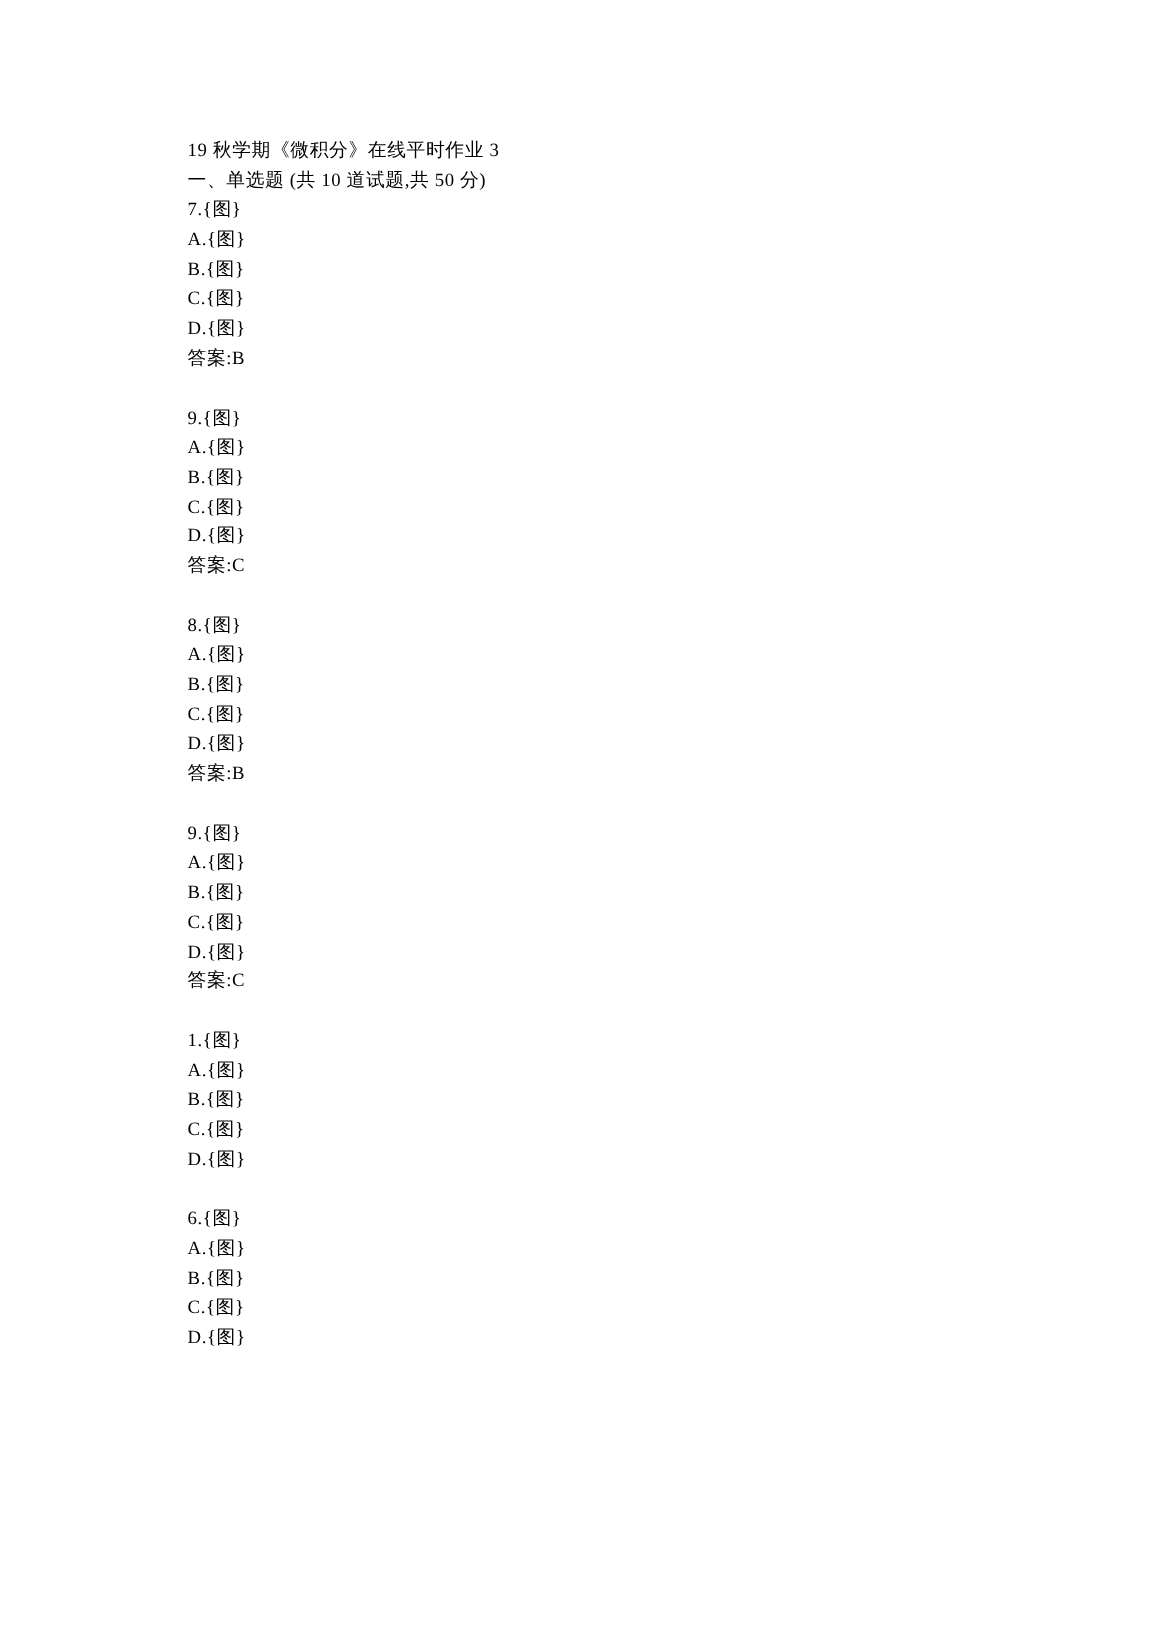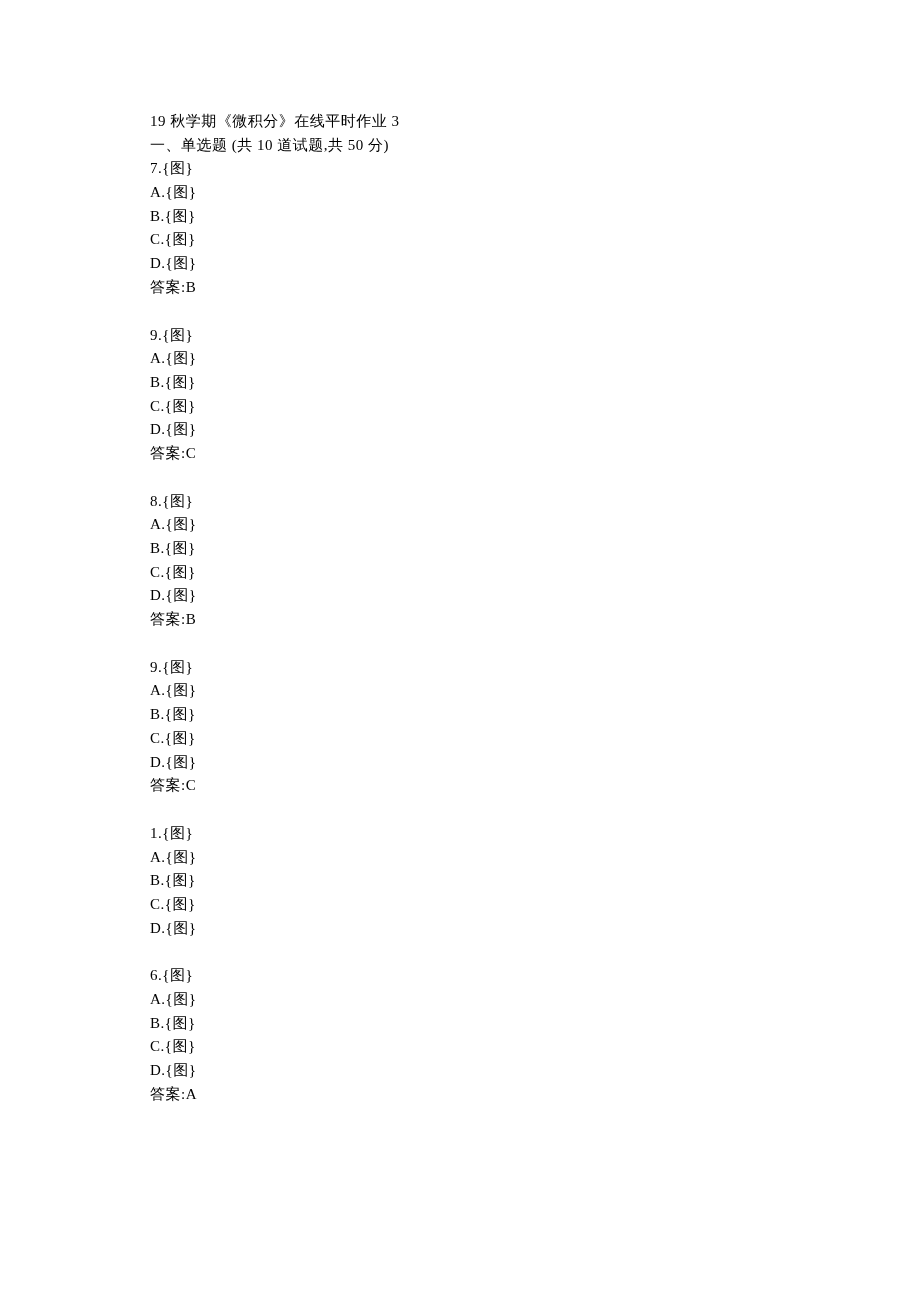--- a/index.html
+++ b/index.html
@@ -76,17 +76,16 @@
         <div class="line">B.{图}</div>
         <div class="line">C.{图}</div>
         <div class="line">D.{图}</div>
       </div>
       <div class="block">
         <div class="line">6.{图}</div>
         <div class="line">A.{图}</div>
         <div class="line">B.{图}</div>
         <div class="line">C.{图}</div>
         <div class="line">D.{图}</div>
-        <div class="line">答案:A</div>
       </div>
     </div>
 
 </div>
 
 </body></html>

